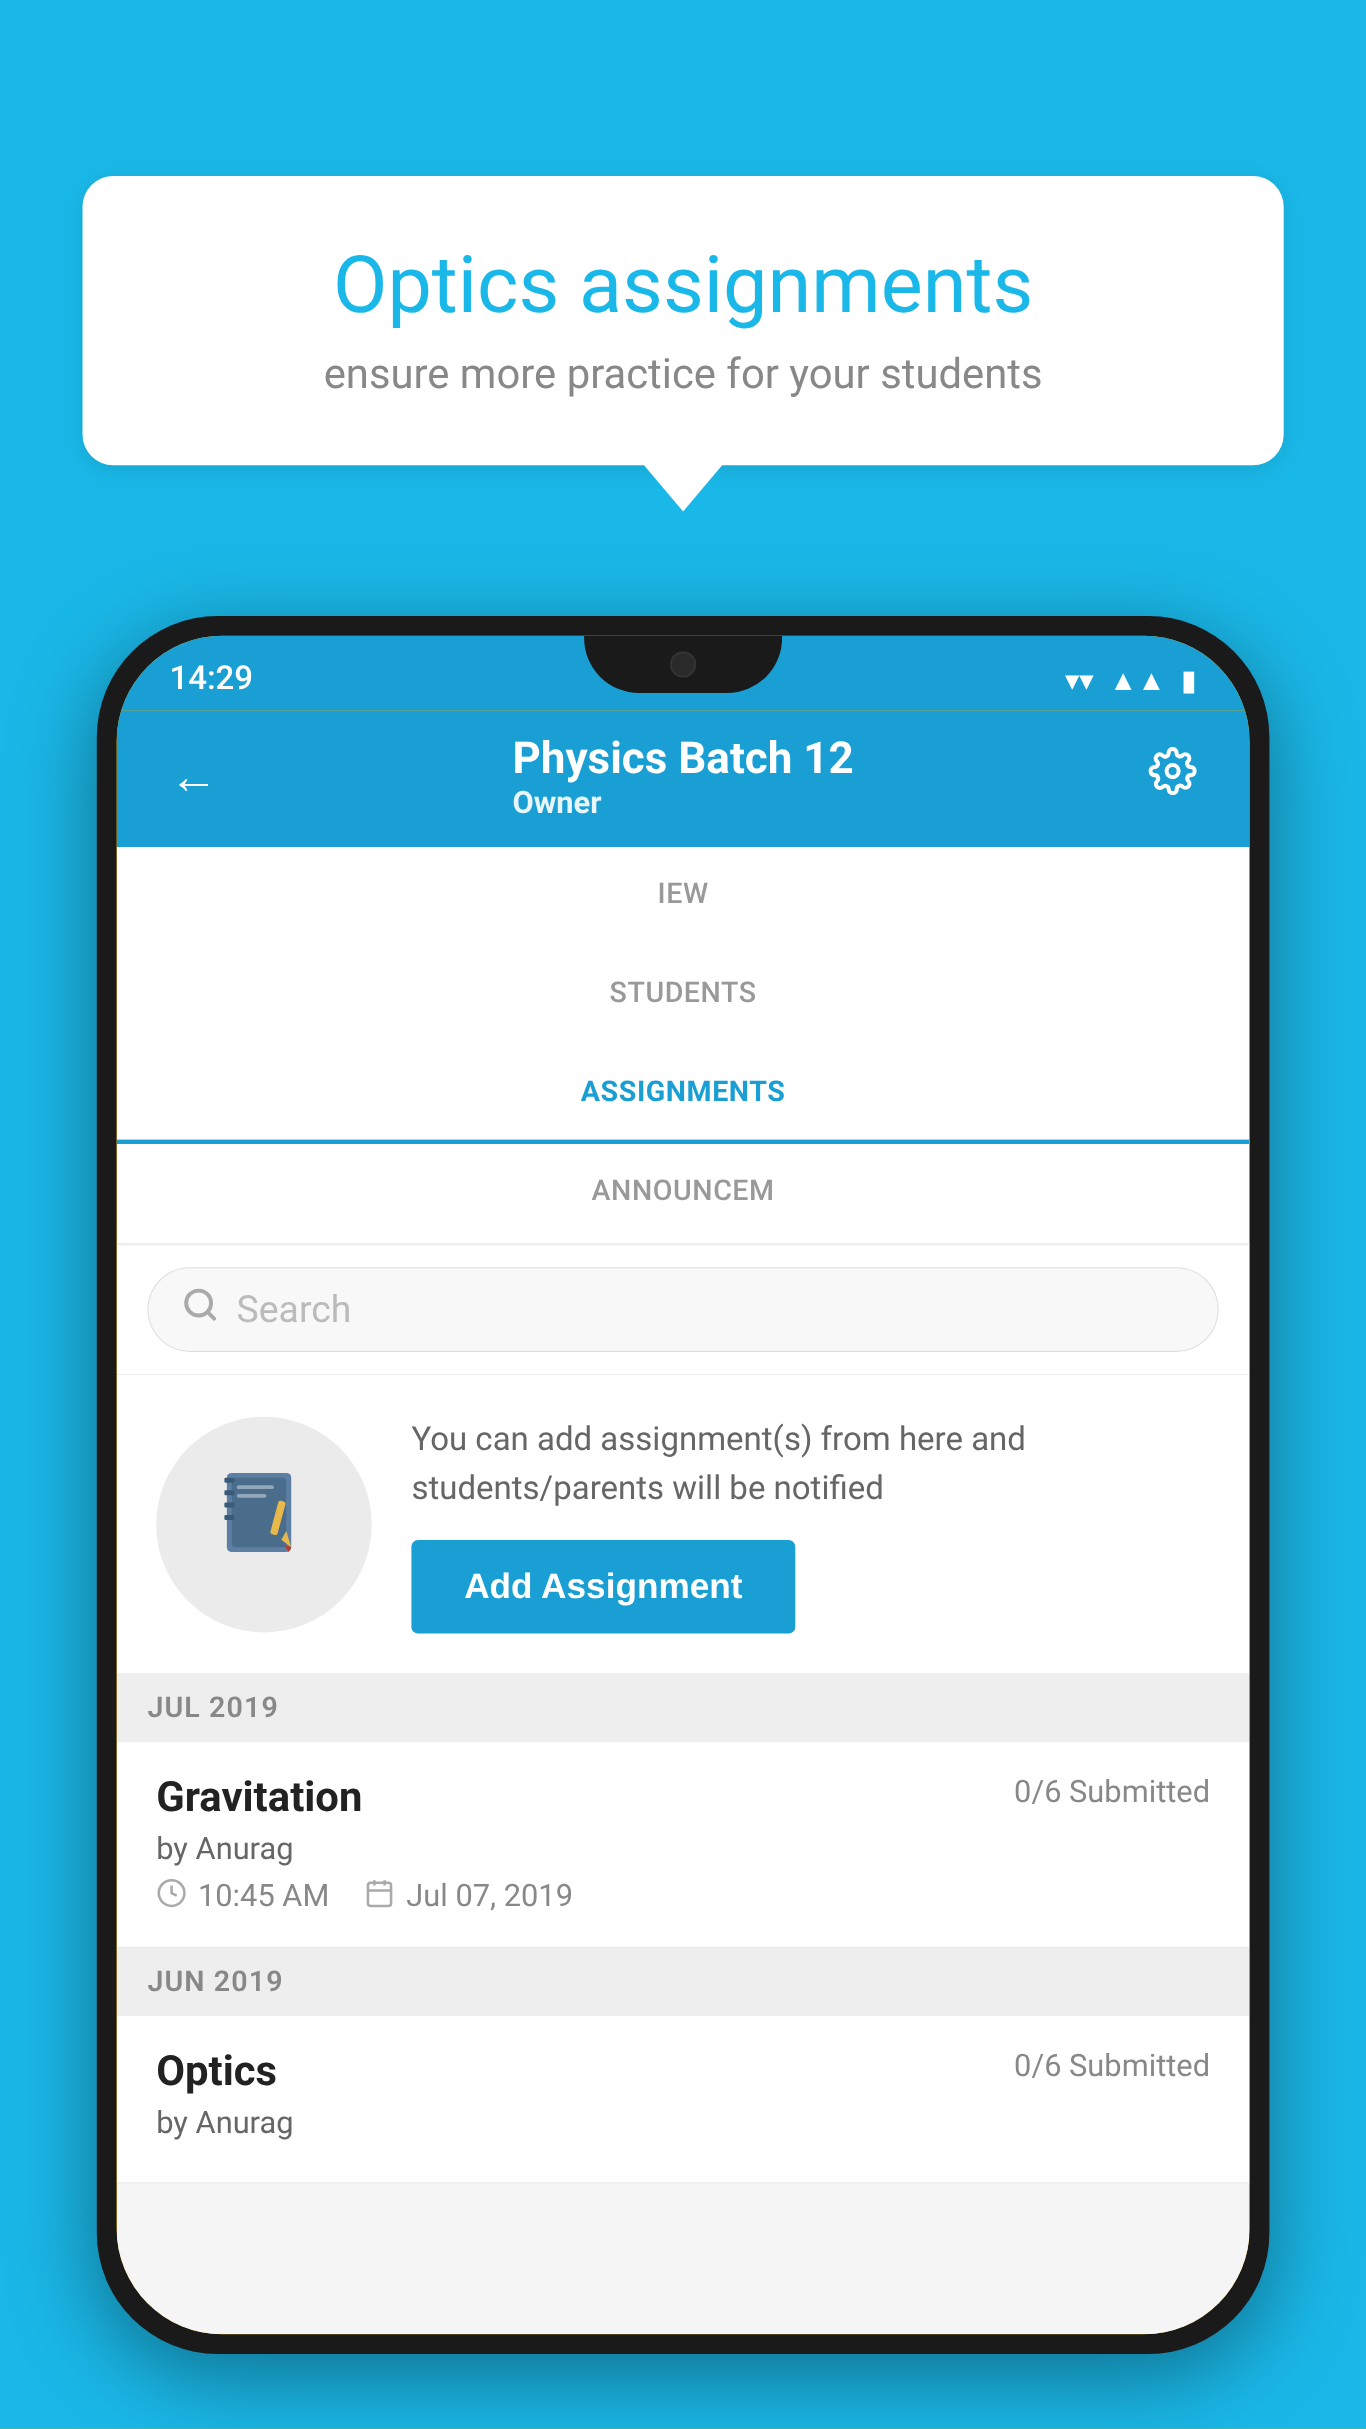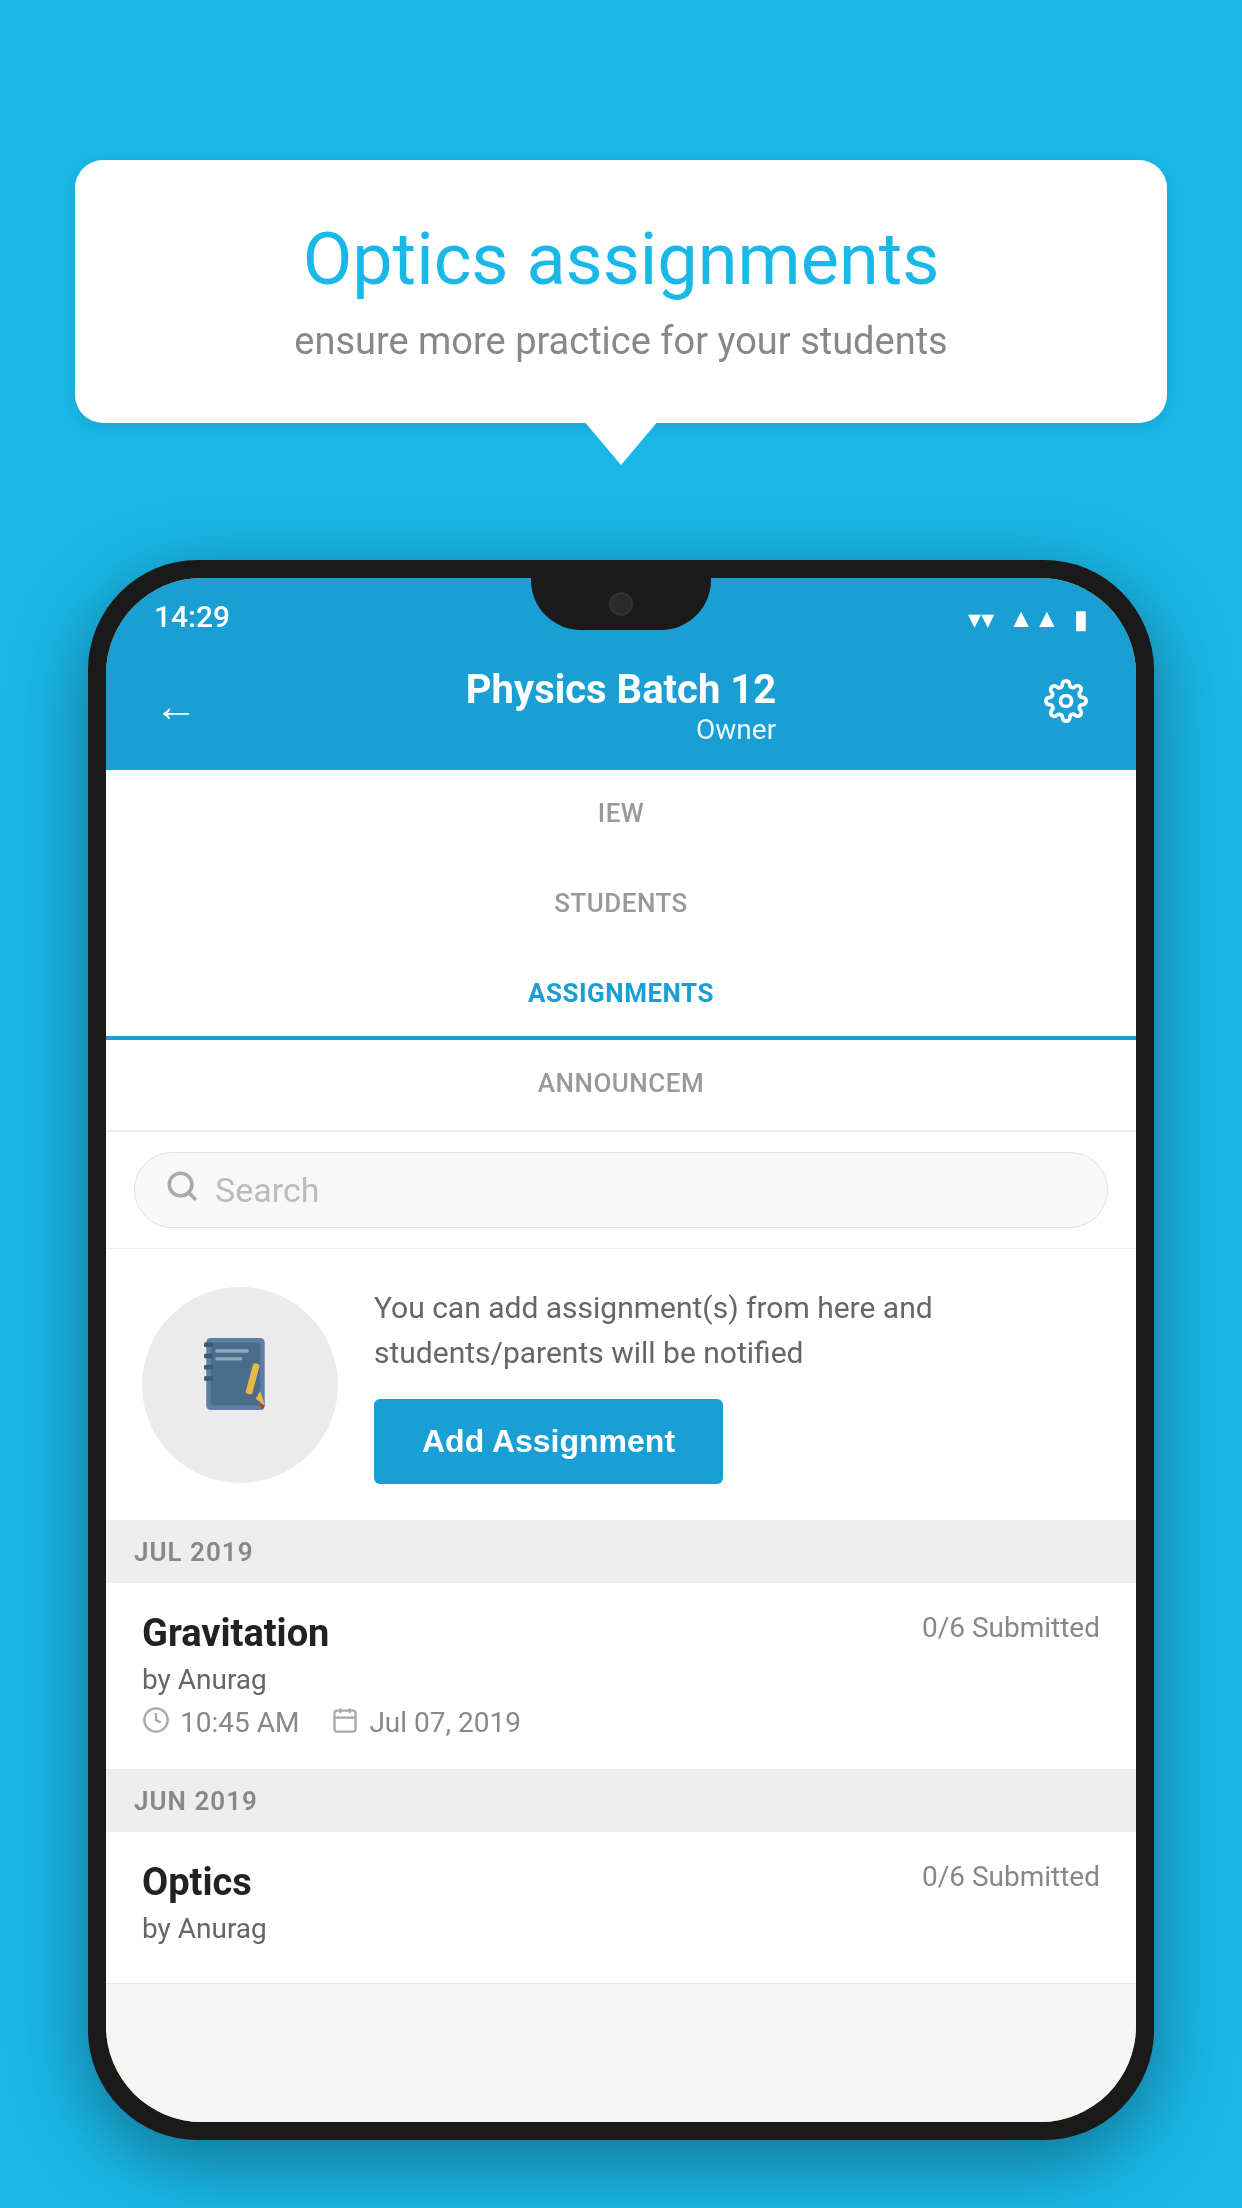--- a/index.html
+++ b/index.html
@@ -148,33 +148,33 @@
       justify-content: space-between;
     }
 
     .back-btn {
       color: white;
       font-size: 44px;
       cursor: pointer;
     }
 
     .header-center {
-      text-align: right;
+      text-align: left;
     }
 
     .header-title {
       color: white;
       font-size: 40px;
       font-weight: 700;
     }
 
     .header-subtitle {
       color: rgba(255,255,255,0.9);
       font-size: 28px;
-      font-weight: 400;
+      font-weight: 700;
     }
 
     .settings-btn {
       color: white;
       font-size: 44px;
       cursor: pointer;
     }
 
     
     .tabs-container {

